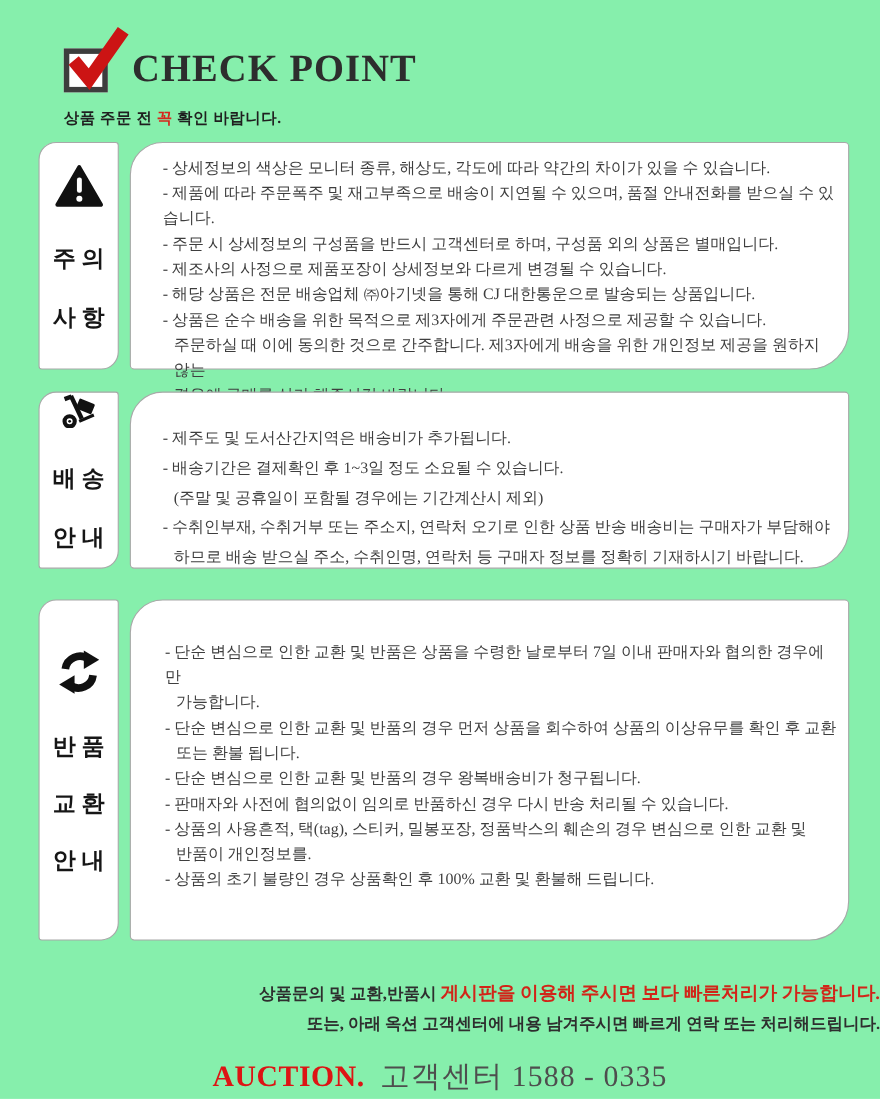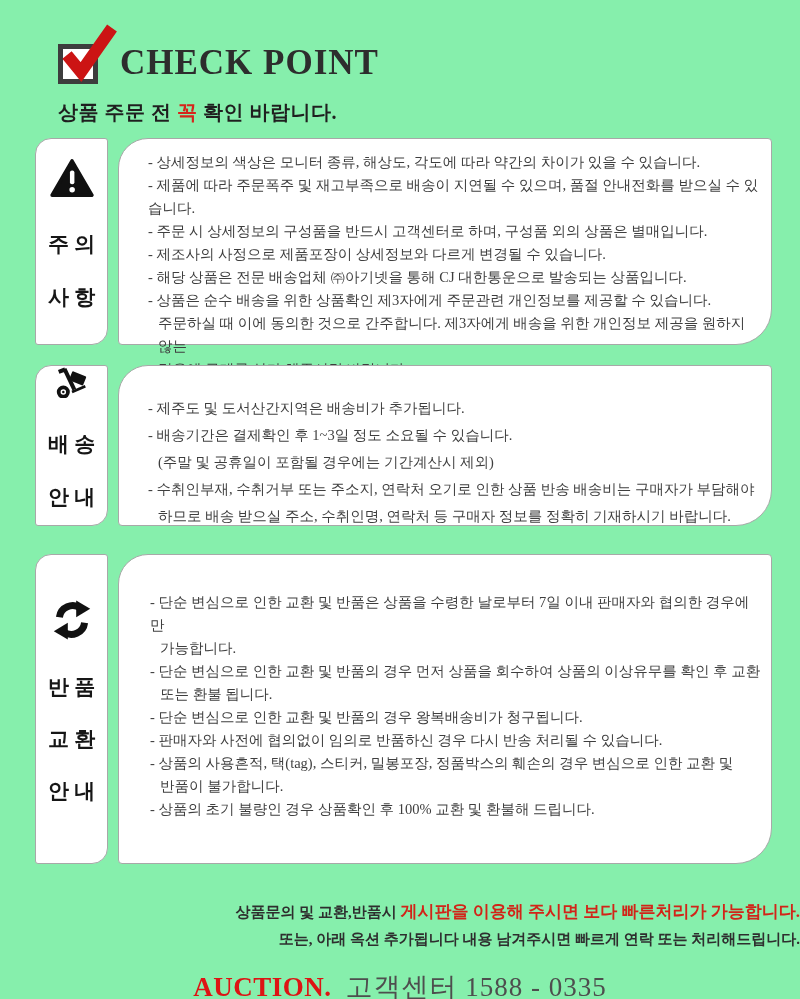--- a/index.html
+++ b/index.html
@@ -17,21 +17,21 @@
   .header { margin:26px 0 0 58px; display:flex; align-items:flex-end; gap:12px; height:58px; }
   .checkbox-wrap { position:relative; width:50px; height:50px; flex:0 0 auto; }
   .checkbox {
     position:absolute; left:0; bottom:0;
     width:40px; height:40px;
     border:5px solid #3d3d3d; background:#fff;
   }
   .checkmark-svg { position:absolute; left:4px; top:-12px; width:56px; height:60px; overflow:visible; }
   .title { font-size:35px; font-weight:600; color:#2d2d2d; letter-spacing:1px; line-height:1; padding-bottom:4px; white-space:nowrap; }
 
-  .subtitle { margin:15px 0 0 58px; font-size:20px; font-weight:700; color:#1f1f1f; letter-spacing:.5px; }
+  .subtitle { margin:15px 0 0 58px; font-size:14px; font-weight:700; color:#1f1f1f; letter-spacing:.5px; }
   .subtitle .emph { color:#d6251b; }
 
   
   .sections { margin:12px 0 0 35px; width:737px; }
   .section { display:flex; gap:10px; }
   .section.s1 { height:207px; margin-top:10px; }
   .section.s2 { height:161px; margin-top:20px; }
   .section.s3 { height:310px; margin-top:28px; }
 
   .label-box {
@@ -100,21 +100,21 @@
         </svg>
         <div class="label-text">주 의</div>
         <div class="label-text">사 항</div>
       </div>
       <div class="content-box">
         <div class="line">- 상세정보의 색상은 모니터 종류, 해상도, 각도에 따라 약간의 차이가 있을 수 있습니다.</div>
         <div class="line">- 제품에 따라 주문폭주 및 재고부족으로 배송이 지연될 수 있으며, 품절 안내전화를 받으실 수 있습니다.</div>
         <div class="line">- 주문 시 상세정보의 구성품을 반드시 고객센터로 하며, 구성품 외의 상품은 별매입니다.</div>
         <div class="line">- 제조사의 사정으로 제품포장이 상세정보와 다르게 변경될 수 있습니다.</div>
         <div class="line">- 해당 상품은 전문 배송업체 ㈜아기넷을 통해 CJ 대한통운으로 발송되는 상품입니다.</div>
-        <div class="line">- 상품은 순수 배송을 위한 상품확인 제3자에게 주문관련 개인정보를 제공할 수 있습니다.</div>
+        <div class="line">- 상품은 순수 배송을 위한 목적으로 제3자에게 주문관련 사정으로 제공할 수 있습니다.</div>
         <div class="line indent">주문하실 때 이에 동의한 것으로 간주합니다. 제3자에게 배송을 위한 개인정보 제공을 원하지 않는</div>
         <div class="line indent">경우에 구매를 삼가 해주시길 바랍니다.</div>
       </div>
     </div>
 
     <div class="section s2">
       <div class="label-box">
         <svg class="label-icon" width="42" height="40" viewBox="0 0 60 56">
           <line x1="17" y1="5" x2="34" y2="41" stroke="#111" stroke-width="7"></line>
           <line x1="18" y1="6" x2="7" y2="10" stroke="#111" stroke-width="7"></line>
@@ -152,32 +152,32 @@
         <div class="label-text">안 내</div>
       </div>
       <div class="content-box">
         <div class="line">- 단순 변심으로 인한 교환 및 반품은 상품을 수령한 날로부터 7일 이내 판매자와 협의한 경우에만</div>
         <div class="line indent">가능합니다.</div>
         <div class="line">- 단순 변심으로 인한 교환 및 반품의 경우 먼저 상품을 회수하여 상품의 이상유무를 확인 후 교환</div>
         <div class="line indent">또는 환불 됩니다.</div>
         <div class="line">- 단순 변심으로 인한 교환 및 반품의 경우 왕복배송비가 청구됩니다.</div>
         <div class="line">- 판매자와 사전에 협의없이 임의로 반품하신 경우 다시 반송 처리될 수 있습니다.</div>
         <div class="line">- 상품의 사용흔적, 택(tag), 스티커, 밀봉포장, 정품박스의 훼손의 경우 변심으로 인한 교환 및</div>
-        <div class="line indent">반품이 불가합니다.</div>
+        <div class="line indent">반품이 개인정보를.</div>
         <div class="line">- 상품의 초기 불량인 경우 상품확인 후 100% 교환 및 환불해 드립니다.</div>
       </div>
     </div>
 
   </div>
 
   <div class="footer">
     <div class="footer-line1">
       <span>상품문의 및 교환,반품시 </span><span class="emph">게시판을 이용해 주시면 보다 빠른처리가 가능합니다.</span>
     </div>
-    <div class="footer-line2">또는, 아래 옥션 추가됩니다 내용 남겨주시면 빠르게 연락 또는 처리해드립니다.</div>
+    <div class="footer-line2">또는, 아래 옥션 고객센터에 내용 남겨주시면 빠르게 연락 또는 처리해드립니다.</div>
   </div>
 
   <div class="logo-line">
     <span class="brand">AUCTION.</span>
     <span class="phone">고객센터 1588 - 0335</span>
   </div>
 
 </div>
 
 </body></html>

